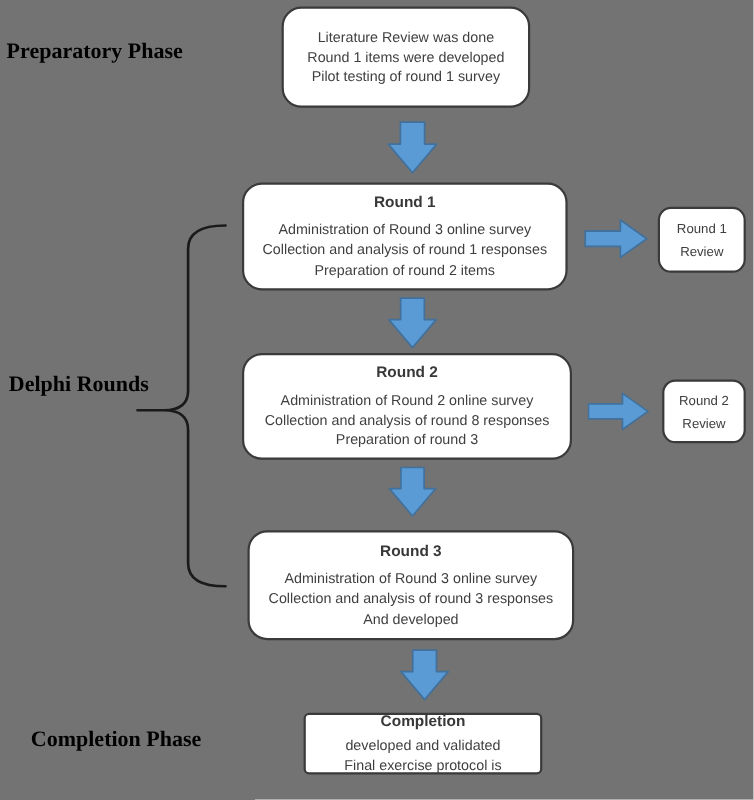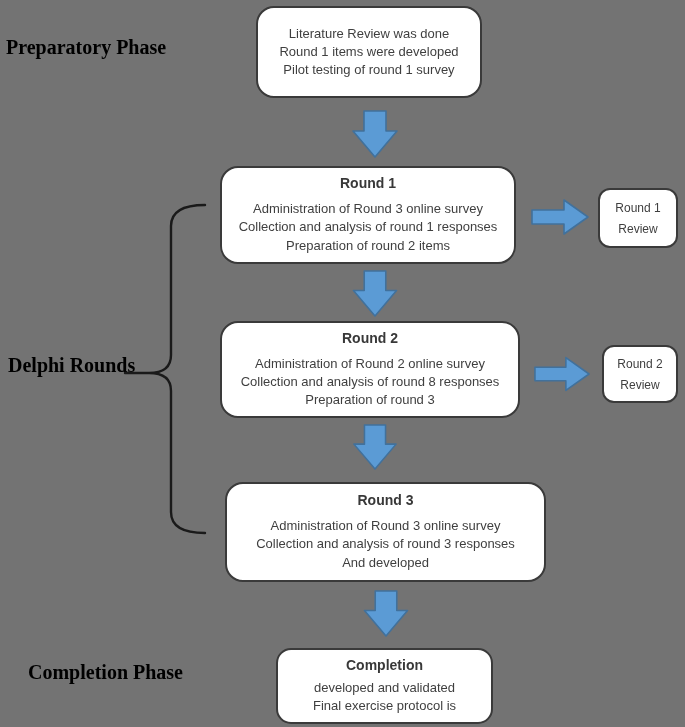--- a/index.html
+++ b/index.html
@@ -64,21 +64,21 @@
     white-space: nowrap;
   }
   .arrow { position: absolute; line-height: 0; }
 </style>
 </head>
 <body>
 
 <div class="canvas">
 
   <div class="phase-label" style="left:6px; top:36px;">Preparatory Phase</div>
-  <div class="phase-label" style="left:8px; top:354px;text-align:center;">Delphi Rounds</div>
+  <div class="phase-label" style="left:8px; top:338px;text-align:center;">Delphi Rounds</div>
   <div class="phase-label" style="left:28px; top:661px;">Completion Phase</div>
 
   <div class="arrow" style="left:123px; top:194px;">
     <svg width="86" height="346" viewBox="0 0 86 346">
       <path d="M 82 11 Q 48 11 48 32 L 48 161 Q 48 179 26 179 L 2 179 M 26 179 Q 48 179 48 197 L 48 318 Q 48 339 82 339" fill="none" stroke="#1a1a1a" stroke-width="2.4" stroke-linecap="round"></path>
     </svg>
   </div>
 
   <div class="box" style="left:256px; top:6px; width:226px; height:92px;">
     <div class="line">Literature Review was done</div>
@@ -133,32 +133,32 @@
     <div class="line">Round 2</div>
     <div class="line">Review</div>
   </div>
 
   <div class="arrow" style="left:352px; top:424px;">
     <svg width="46" height="46" viewBox="0 0 46 48">
       <polygon points="12,1 34,1 34,21 45,21 23,47 1,21 12,21" fill="#5B9BD5" stroke="#41719C" stroke-width="1.6" stroke-linejoin="round"></polygon>
     </svg>
   </div>
 
-  <div class="box" style="left:225px; top:482px; width:321px; height:100px;">
+  <div class="box" style="left:225px; top:482px; width:297px; height:100px;">
     <div class="title">Round 3</div>
     <div class="line">Administration of Round 3 online survey</div>
     <div class="line">Collection and analysis of round 3 responses</div>
     <div class="line">And developed</div>
   </div>
 
   <div class="arrow" style="left:363px; top:590px;">
     <svg width="46" height="47" viewBox="0 0 46 48">
       <polygon points="12,1 34,1 34,21 45,21 23,47 1,21 12,21" fill="#5B9BD5" stroke="#41719C" stroke-width="1.6" stroke-linejoin="round"></polygon>
     </svg>
   </div>
 
-  <div class="box" style="left:276px; top:648px; width:217px; height:76px; border-radius:15px;">
+  <div class="box" style="left:276px; top:648px; width:217px; height:56px; border-radius:5px;">
     <div class="title" style="margin-bottom:6px;">Completion</div>
     <div class="line">developed and validated</div>
     <div class="line">Final exercise protocol is</div>
   </div>
 
 </div>
 
 </body></html>

